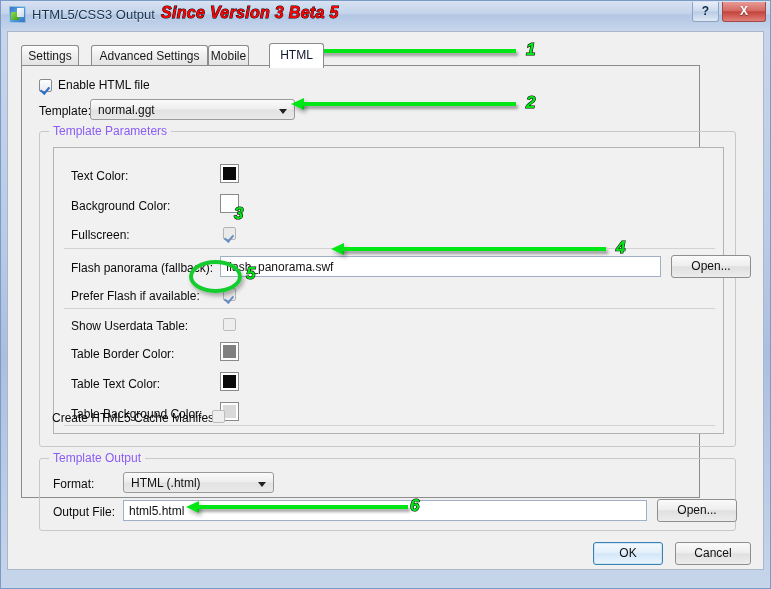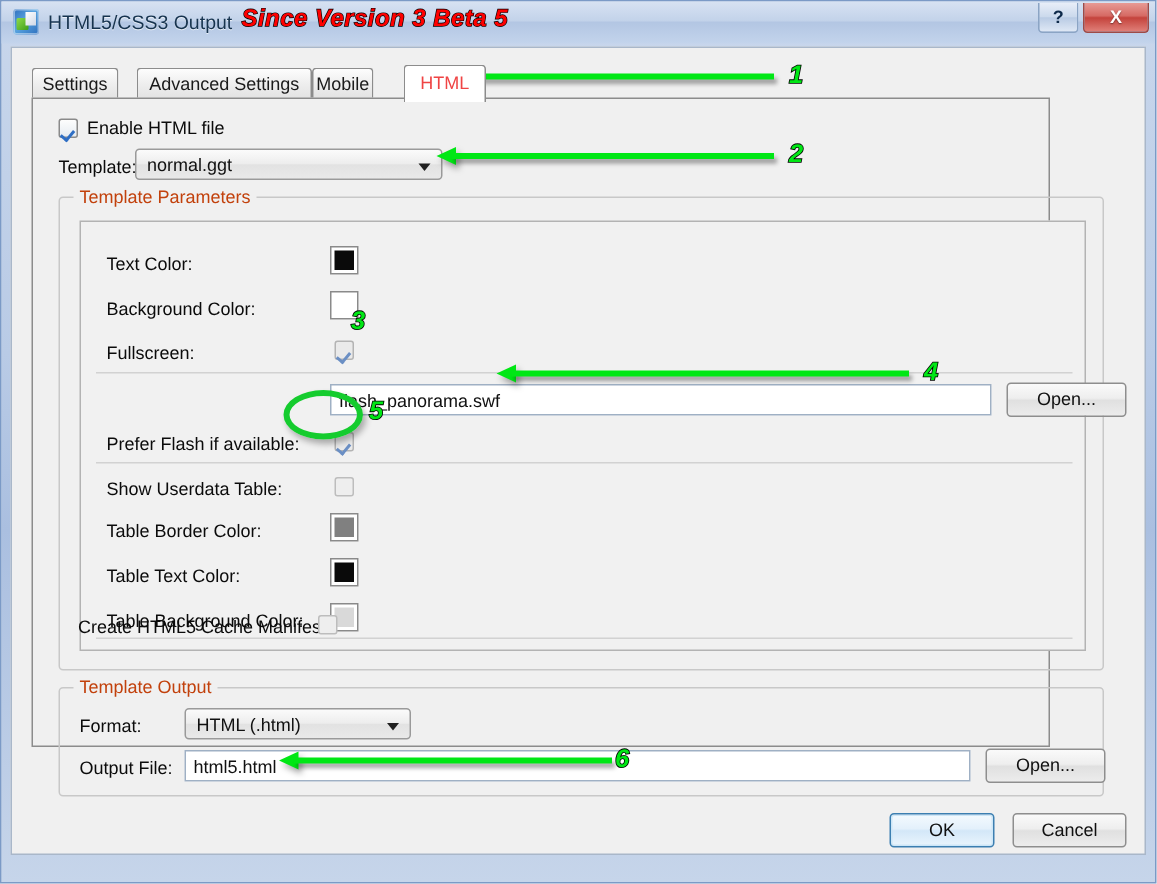--- a/index.html
+++ b/index.html
@@ -83,21 +83,21 @@
     border-bottom:none;
     border-radius:3px 3px 0 0;
     background:linear-gradient(to bottom,#fdfdfd 0%,#eeeeee 50%,#e2e2e2 100%);
     font-size:12px;color:#1a1a1a;
     text-align:center;line-height:20px;
     white-space:nowrap;
   }
   .tab.sel{
     top:0;height:25px;line-height:23px;
     background:#fff;border-color:#8c8c8c;
-    color:#ef4444;z-index:3;
+    color:#0f172a;z-index:3;
   }
   .tabpanel{
     position:absolute;left:13px;top:33px;width:679px;height:433px;
     border:1px solid #8c8c8c;background:#f0f0f0;
     box-sizing:border-box;
   }
   
   .lbl{position:absolute;font-size:12px;color:#0b0b0b;white-space:nowrap;}
   .chk{
     position:absolute;width:13px;height:13px;box-sizing:border-box;
@@ -144,21 +144,21 @@
     position:absolute;width:19px;height:19px;box-sizing:border-box;
     border:1px solid #8a8a8a;background:#fff;padding:2px;
   }
   .swatch i{display:block;width:100%;height:100%;}
   .group{
     position:absolute;box-sizing:border-box;
     border:1px solid #c8c8c8;border-radius:3px;
   }
   .group > .gtitle{
     position:absolute;left:9px;top:-8px;background:#f0f0f0;
-    padding:0 4px;font-size:12px;color:#c2410c;white-space:nowrap;
+    padding:0 4px;font-size:12px;color:#8b5cf6;white-space:nowrap;
   }
   .innerpanel{
     position:absolute;box-sizing:border-box;
     border:1px solid #b3b3b3;background:#f1f1f1;
   }
   .sep{position:absolute;height:1px;background:#d2d2d2;}
   
   .anno-arrow{position:absolute;height:12px;pointer-events:none;}
   .anno-arrow .shaft{
     position:absolute;left:10px;right:0;top:4px;height:4px;
@@ -228,20 +228,21 @@
           <div class="lbl" style="left:17px;top:51px;">Background Color:</div>
           <div class="swatch" style="left:166px;top:46px;">
               <i style="background:#ffffff"></i>
             </div>
 
           <div class="lbl" style="left:17px;top:80px;">Fullscreen:</div>
           <div class="chk dim on" style="left:169px;top:79px;"></div>
 
           <div class="sep" style="left:10px;top:100px;width:651px;"></div>
 
+          <div class="lbl" style="left:17px;top:113px;">Flash panorama (fallback):</div>
           <div class="txt" style="left:166px;top:108px;width:441px;">
             <span class="val">flash_panorama.swf</span>
           </div>
           <div class="btn" style="left:617px;top:107px;width:80px;">Open...</div>
 
           <div class="lbl" style="left:17px;top:141px;">Prefer Flash if available:</div>
           <div class="chk dim on" style="left:169px;top:140px;"></div>
 
           <div class="sep" style="left:10px;top:160px;width:651px;"></div>
 

